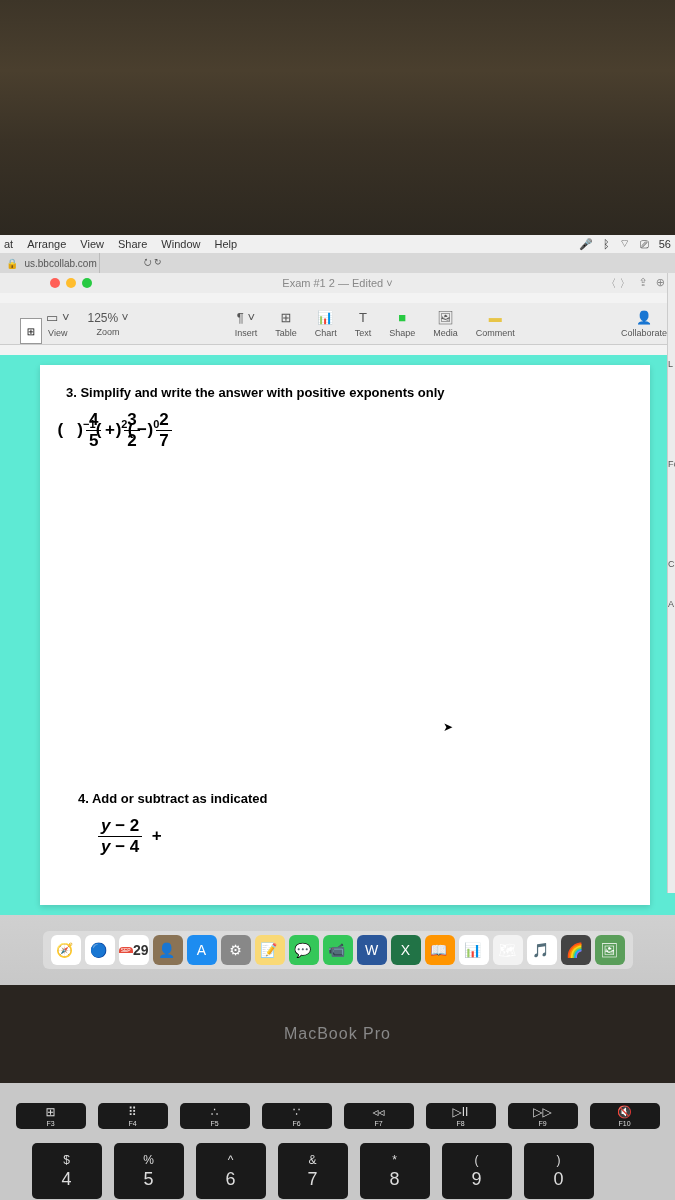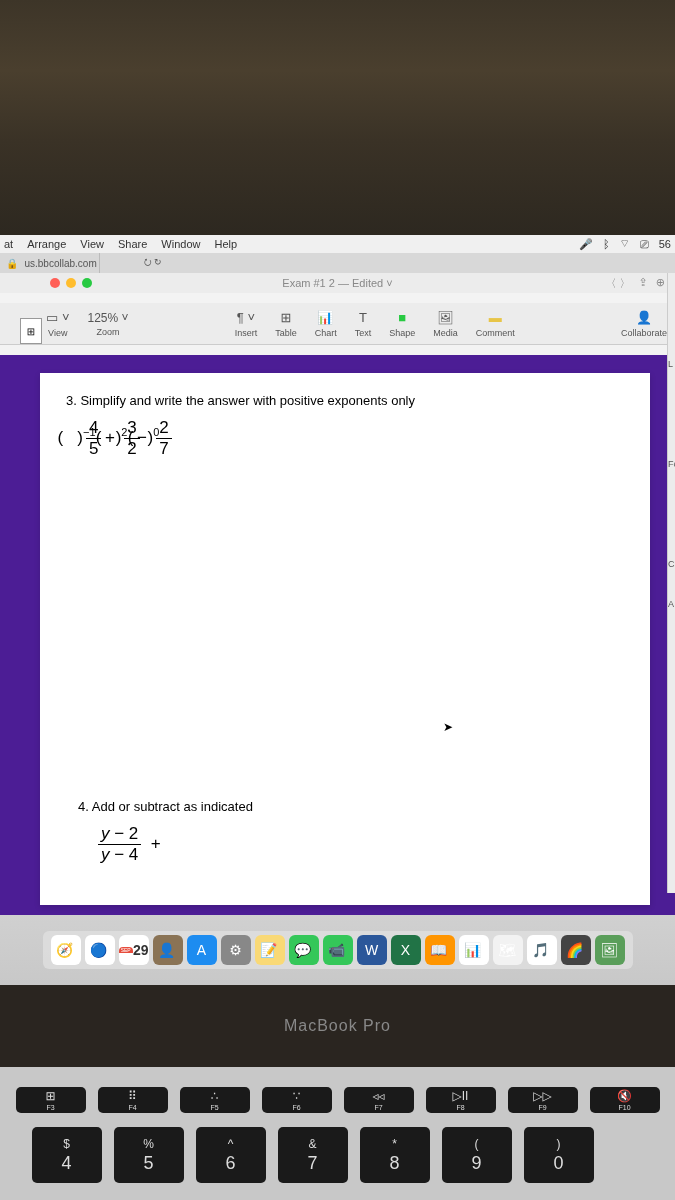--- a/index.html
+++ b/index.html
@@ -32,21 +32,21 @@
     .win-right { position: absolute; right: 10px; display: flex; gap: 8px; color: #888; font-size: 11px; }
     
     
     .toolbar { height: 42px; background: #ececec; border-bottom: 1px solid #ccc; display: flex; align-items: center; padding: 0 8px; gap: 18px; font-size: 9px; color: #555; }
     .toolbar .group { display: flex; flex-direction: column; align-items: center; gap: 2px; }
     .toolbar .icon { font-size: 13px; height: 16px; display: flex; align-items: center; color: #555; }
     .toolbar .spacer { flex: 1; }
     .pct { font-size: 12px; }
     
     
-    .doc-container { background: #4c1d95; padding: 18px 0 10px 40px; height: 560px; display: flex; }
+    .doc-container { background: #5eead4; padding: 10px 0 10px 40px; height: 560px; display: flex; font-weight: bold; }
     .pages-icon { position: absolute; left: 20px; top: 318px; width: 22px; height: 26px; background: #fff; border: 1px solid #999; display: flex; align-items: center; justify-content: center; font-size: 10px; }
     .page { background: #fff; width: 610px; padding: 20px 26px; font-family: "Times New Roman", serif; font-size: 13px; color: #000; box-shadow: 0 2px 6px rgba(0,0,0,0.15); }
     .question { margin-bottom: 8px; }
     .prompt { margin-bottom: 10px; }
     .math { font-size: 17px; margin-left: 20px; margin-top: 6px; }
     .q4 { margin-top: 340px; margin-left: 12px; }
     .frac { display: inline-block; text-align: center; vertical-align: middle; }
     .frac .num { display: block; border-bottom: 1.2px solid #000; padding: 0 3px; }
     .frac .den { display: block; padding: 0 3px; }
     .cursor-arrow { position: absolute; left: 443px; top: 720px; font-size: 12px; color: #000; }
@@ -57,21 +57,21 @@
     
     
     .dock-area { height: 70px; display: flex; align-items: center; justify-content: center; background: linear-gradient(180deg, #d0d0d0 0%, #c8c8c8 100%); }
     .dock { display: flex; gap: 4px; align-items: end; padding: 4px 8px; background: rgba(230,230,230,0.6); border-radius: 6px; }
     .dock .app-icon { width: 30px; height: 30px; border-radius: 6px; display: flex; align-items: center; justify-content: center; font-size: 14px; color: #fff; }
     .calendar-icon { background: #fff; color: #e74c3c; font-size: 13px; flex-direction: row; }
     .calendar-icon .month { font-size: 5px; background: #e74c3c; color: #fff; width: 100%; text-align: center; border-radius: 4px 4px 0 0; }
     .calendar-icon .day { color: #333; font-weight: bold; }
     
     
-    .mbp { text-align: center; color: #888; font-size: 16px; padding: 32px 0; letter-spacing: 1px; }
+    .mbp { text-align: center; color: #888; font-size: 16px; padding: 40px 0; letter-spacing: 1px; }
     
     
     .keyboard { background: #c8c8c8; padding: 20px 10px; }
     .keyrow { display: flex; gap: 12px; justify-content: center; margin-bottom: 14px; }
     .key { background: #1a1a1a; color: #ddd; border-radius: 5px; display: flex; flex-direction: column; align-items: center; justify-content: center; font-size: 10px; min-width: 70px; height: 34px; }
     .key.low { height: 26px; }
     .key .top { font-size: 12px; }
     .key .bot { font-size: 7px; margin-top: 1px; }
     .numkey { height: 56px; }
     .numkey .sym { font-size: 12px; }

